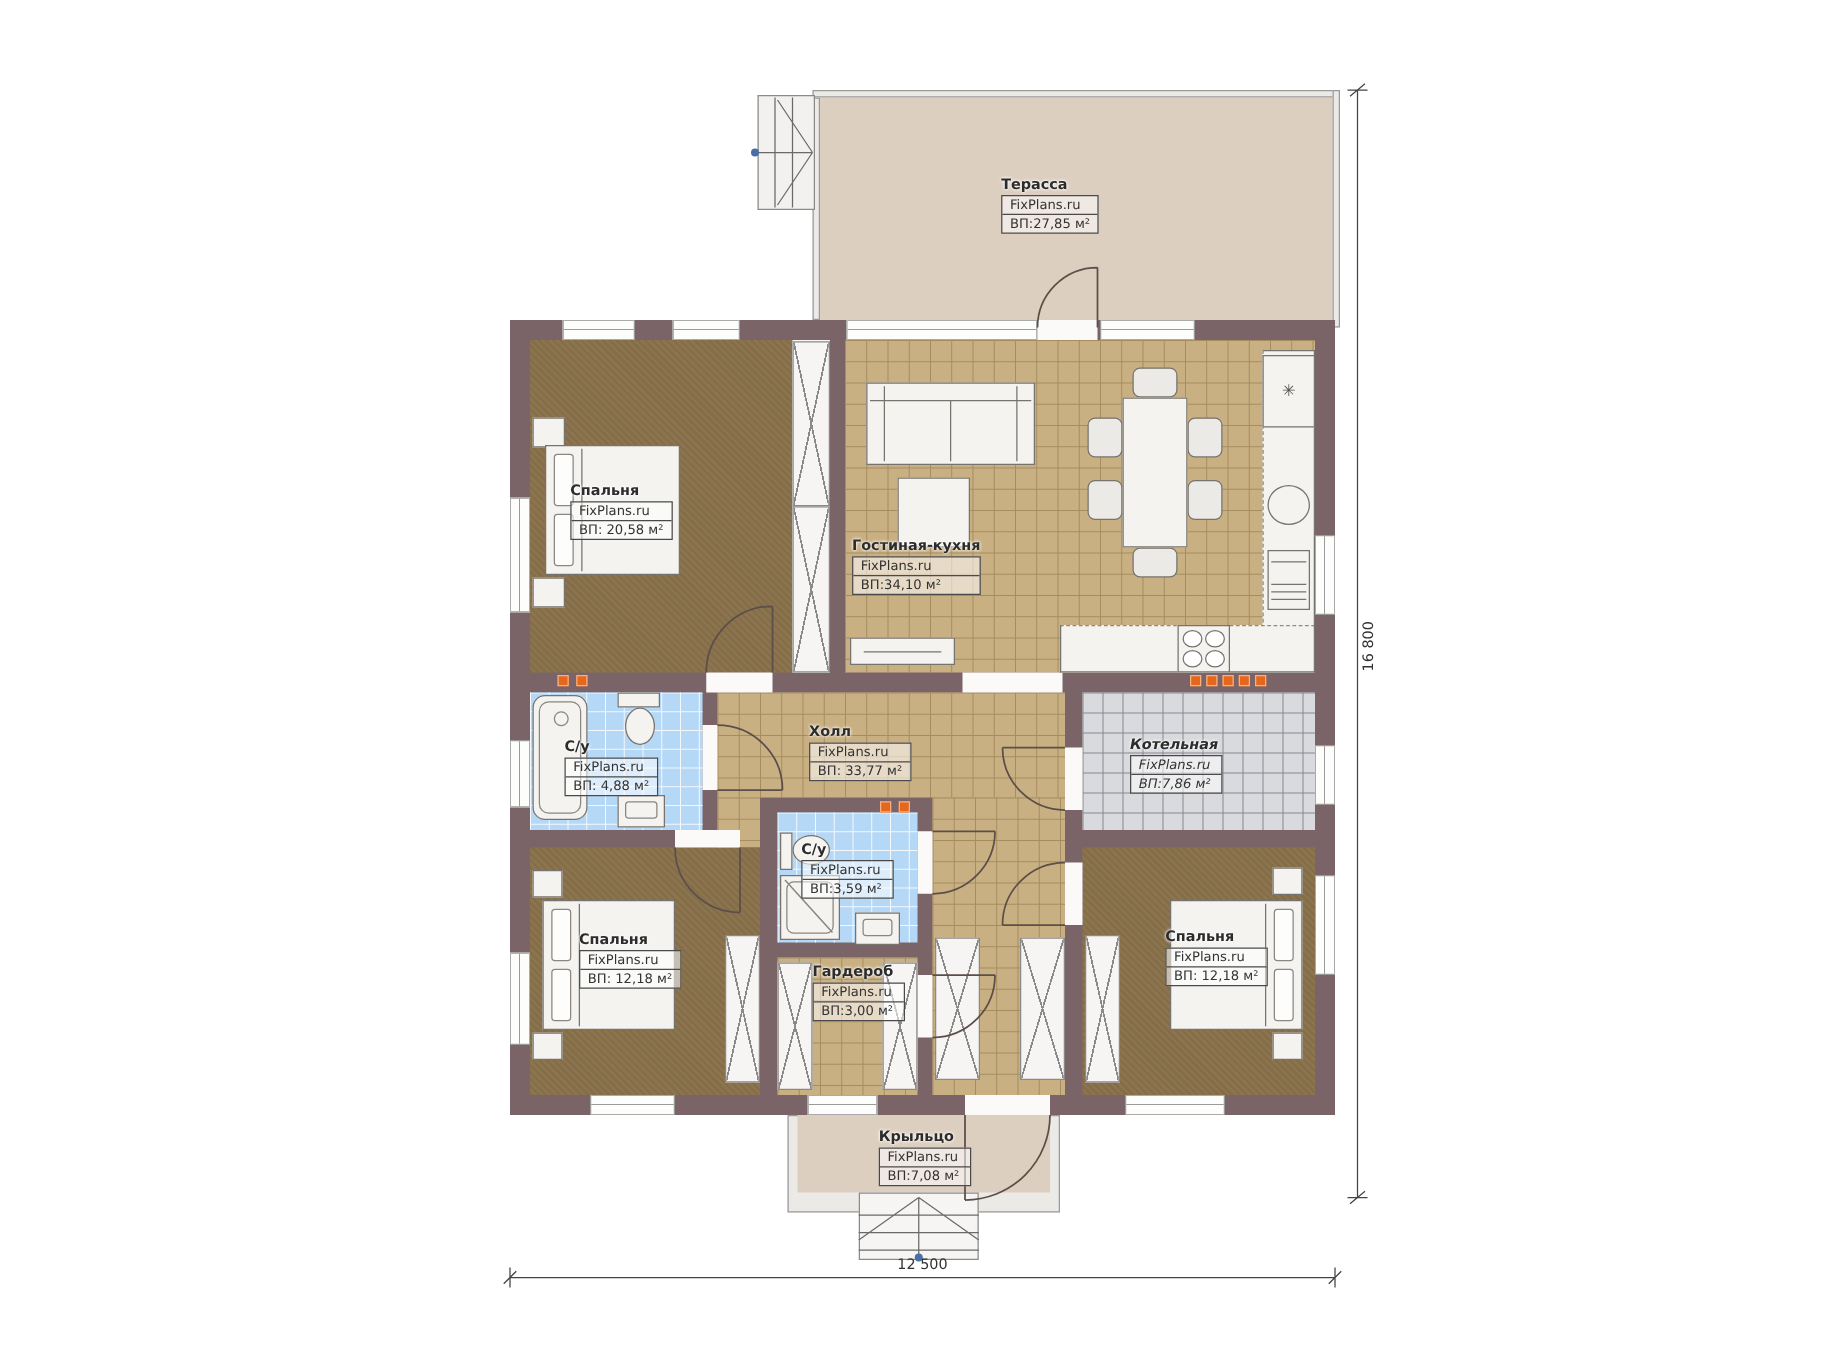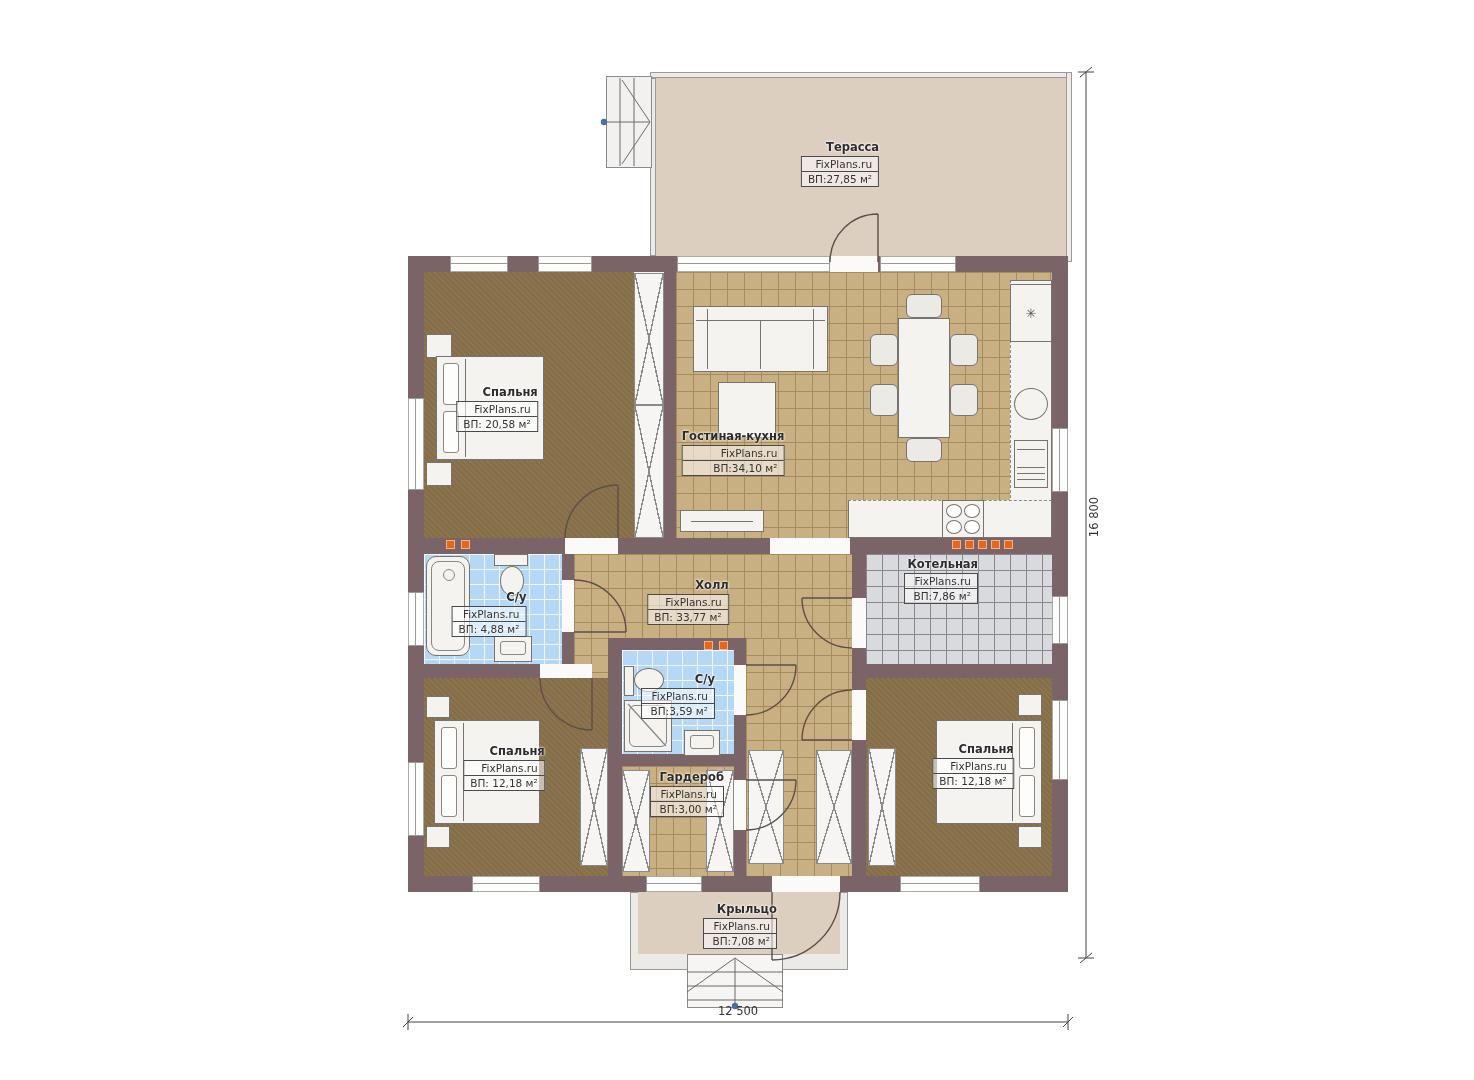--- a/index.html
+++ b/index.html
@@ -30,21 +30,21 @@
   .innerline-h{position:absolute;height:1px;background:#77736e;left:2px;right:2px;}
   .xunit{z-index:4;border:1px solid #8a8a8a;box-sizing:border-box;background:
     linear-gradient(to top right,transparent calc(50% - 0.7px),#8a8a8a calc(50% - 0.7px),#8a8a8a calc(50% + 0.7px),transparent calc(50% + 0.7px)),
     linear-gradient(to bottom right,transparent calc(50% - 0.7px),#8a8a8a calc(50% - 0.7px),#8a8a8a calc(50% + 0.7px),transparent calc(50% + 0.7px)),#f6f5f3;}
   .radiator{z-index:6;width:9px;height:9px;background:#e5671c;border:1px solid #f4b183;box-sizing:border-box;}
   .circle{border-radius:50%;}
   .fridge{display:flex;align-items:center;justify-content:center;font-size:13px;color:#555;}
   .stove{display:grid;grid-template-columns:1fr 1fr;gap:2px;padding:3px;}
   .burner{border:1px solid #77736e;border-radius:50%;background:#fff;}
   
-  .lbl{position:absolute;transform:translateX(-50%);text-align:right;z-index:30;}
+  .lbl{position:absolute;transform:translateX(-50%);text-align:left;z-index:30;}
   .lbl-name{font-weight:bold;font-size:11.5px;color:#2c2c2c;margin-bottom:2px;white-space:nowrap;text-shadow:0 0 2px #fff,0 0 3px #fff;}
   .lbl-box{border:1px solid #4a4a4a;background:rgba(255,255,255,0.55);font-size:10.5px;color:#333;min-width:72px;}
   .lbl-brand{border-bottom:1px solid #4a4a4a;padding:1px 6px;white-space:nowrap;}
   .lbl-area{padding:1px 6px;white-space:nowrap;}
   
   .dim-label{position:absolute;font-size:11.5px;color:#333;z-index:30;white-space:nowrap;}
   svg.overlay{position:absolute;left:0;top:0;z-index:10;}
 </style>
 </head>
 <body>
@@ -254,21 +254,21 @@
     <div class="lbl-area">ВП: 4,88 м²</div>
       </div>
   </div>
   <div class="lbl" style="left:688px;top:578px;">
     <div class="lbl-name">Холл</div>
     <div class="lbl-box">
         <div class="lbl-brand">FixPlans.ru</div>
     <div class="lbl-area">ВП: 33,77 м²</div>
       </div>
   </div>
-  <div class="lbl" style="left:941px;top:557px;">
+  <div class="lbl" style="left:941px;top:588px;font-style:italic;">
     <div class="lbl-name">Котельная</div>
     <div class="lbl-box">
         <div class="lbl-brand">FixPlans.ru</div>
     <div class="lbl-area">ВП:7,86 м²</div>
       </div>
   </div>
   <div class="lbl" style="left:678px;top:672px;">
     <div class="lbl-name">С/у</div>
     <div class="lbl-box">
         <div class="lbl-brand">FixPlans.ru</div>

